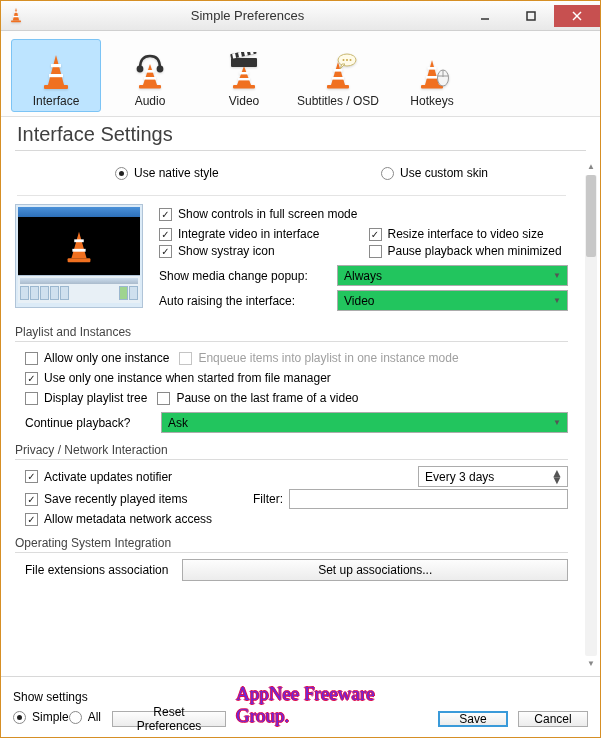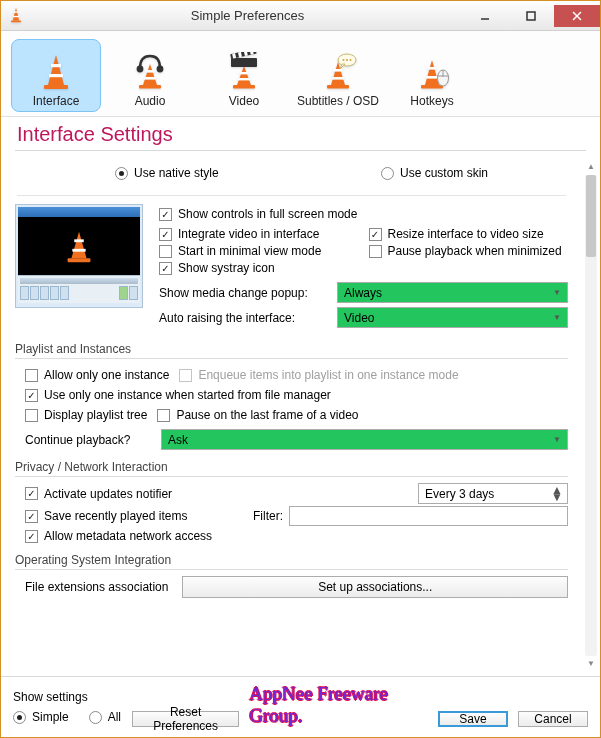--- a/index.html
+++ b/index.html
@@ -7,28 +7,28 @@
 
 .titlebar { height: 30px; background: linear-gradient(#fefefe, #e8e8e8); display: flex; align-items: center; border-bottom: 1px solid #d0d0d0; }
 .titlebar .icon { width: 20px; height: 20px; margin: 0 6px; }
 .titlebar .title { flex: 1; text-align: center; font-size: 13px; color: #333; }
 .titlebar .win-btn { width: 46px; height: 22px; display: flex; align-items: center; justify-content: center; cursor: pointer; }
 .titlebar .close { background: #c75050; color: #fff; }
 .titlebar .min { background: transparent; }
 .titlebar .max { background: transparent; }
 
 .toolbar { height: 86px; background: #fdfdfd; display: flex; gap: 4px; padding: 8px 10px 4px; border-bottom: 1px solid #e0e0e0; }
-.toolbar .item { width: 90px; display: flex; flex-direction: column; align-items: center; justify-content: flex-end; gap: 2px; border: 1px solid transparent; border-radius: 8px; padding: 4px 2px 3px; cursor: pointer; }
+.toolbar .item { width: 90px; display: flex; flex-direction: column; align-items: center; justify-content: flex-end; gap: 2px; border: 1px solid transparent; border-radius: 3px; padding: 4px 2px 3px; cursor: pointer; }
 .toolbar .item.selected { background: #bde4ff; border-color: #7cc4f5; }
 .toolbar .item .cone { width: 46px; height: 40px; }
 .toolbar .item .lbl { font-size: 12px; color: #222; }
 
 .cone-svg { filter: drop-shadow(0 1px 1px rgba(0,0,0,.15)); }
 
-.page-title { font-size: 20px; font-weight: 300; color: #be185d; padding: 6px 16px 4px; }
+.page-title { font-size: 20px; font-weight: 300; color: #404040; padding: 6px 16px 4px; }
 .divider { height: 1px; background: #d8d8d8; margin: 0 14px 4px; }
 
 .scroll-area { flex: 1; position: relative; overflow: hidden; padding: 0 12px 0 14px; }
 .scrollbar { position: absolute; right: 2px; top: 6px; bottom: 6px; width: 14px; display: flex; flex-direction: column; align-items: center; }
 .scrollbar .arrow { width: 12px; height: 12px; color: #888; font-size: 8px; text-align: center; line-height: 12px; }
 .scrollbar .track { flex: 1; width: 12px; background: #f2f2f2; border-radius: 2px; position: relative; margin: 2px 0; }
 .scrollbar .thumb { position: absolute; top: 0; left: 1px; right: 1px; height: 82px; background: #c8c8c8; border-radius: 2px; }
 
 .content { padding-right: 20px; }
 
@@ -71,21 +71,21 @@
 
 .spin { width: 150px; height: 21px; border: 1px solid #acacac; display: flex; align-items: center; padding: 0 4px 0 6px; justify-content: space-between; }
 .spin .spin-btns { display: flex; flex-direction: column; line-height: 7px; font-size: 7px; color: #555; cursor: pointer; }
 
 .assoc-row { display: flex; align-items: center; gap: 14px; margin: 4px 0 8px; justify-content: flex-end; }
 .assoc-row .btn { height: 22px; border: 1px solid #acacac; background: linear-gradient(#fdfdfd,#ececec); padding: 0 18px; cursor: pointer; }
 
 .footer { border-top: 1px solid #d8d8d8; padding: 6px 12px 10px; display: flex; align-items: flex-end; gap: 10px; }
 .footer .show-settings { border-right: 1px solid transparent; }
 .footer .show-settings .lbl { margin-bottom: 3px; display: block; }
-.footer .show-settings .radios { display: flex; gap: 20px; }
+.footer .show-settings .radios { display: flex; gap: 0; }
 .footer .btn { height: 16px; border: 1px solid #acacac; background: linear-gradient(#fdfdfd,#ececec); padding: 0 10px; cursor: pointer; display: flex; align-items: center; justify-content: center; min-width: 70px; }
 .footer .btn.primary { border: 2px solid #3a9ad9; padding: 0 18px; }
 .footer .spacer { flex: 1; }
 .freeware { font-family: 'Comic Sans MS', cursive; font-weight: normal; font-size: 19px; color: #6d28d9; text-shadow: -1px 0 #d15, 1px 0 #d15, 0 -1px #d15, 0 1px #d15; }
 </style>
 </head>
 <body>
 
 <div class="titlebar">
   <span class="icon">
@@ -249,24 +249,20 @@
       <div style="flex:1;">
         <label class="chk-row">
             <span class="box">✓</span>
             <span>Show controls in full screen mode</span>
           </label>
         <div class="two-col">
           <div>
             <label class="chk-row">
                 <span class="box">✓</span>
                 <span>Integrate video in interface</span>
-              </label>
-            <label class="chk-row">
-                <span class="box"></span>
-                <span>Start in minimal view mode</span>
               </label>
             <label class="chk-row">
                 <span class="box">✓</span>
                 <span>Show systray icon</span>
               </label>
           </div>
           <div>
             <label class="chk-row">
                 <span class="box">✓</span>
                 <span>Resize interface to video size</span>

